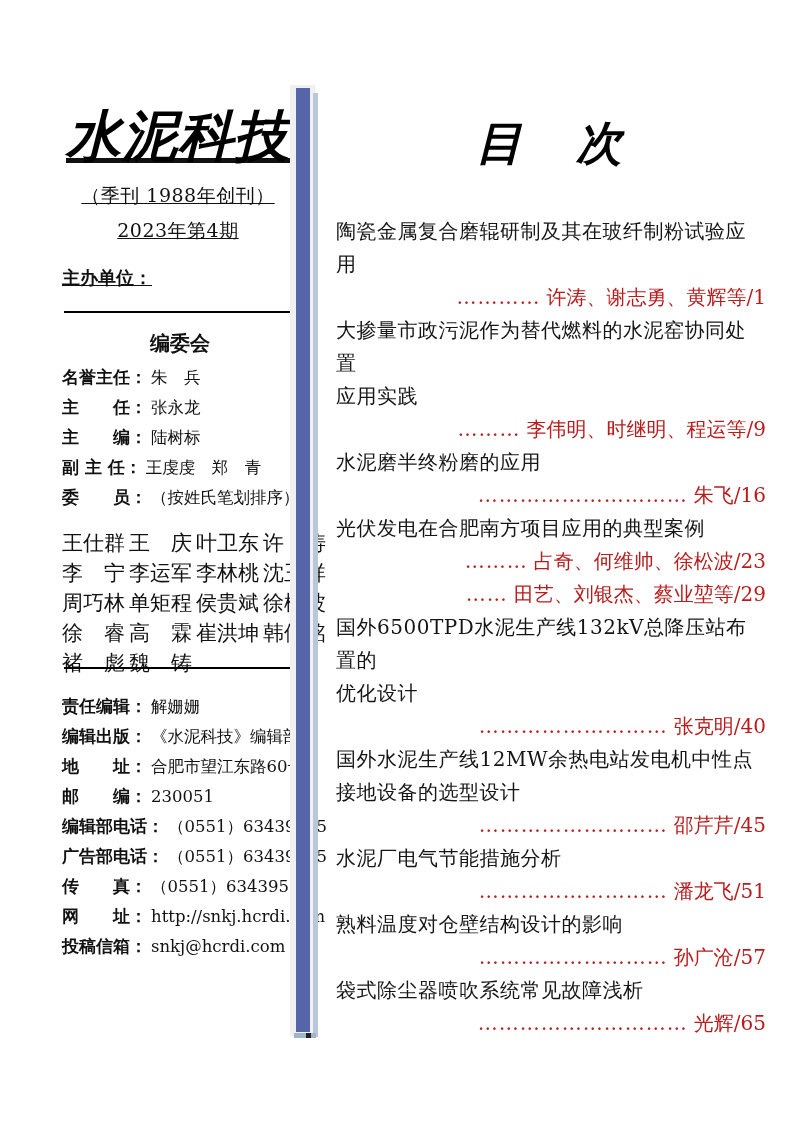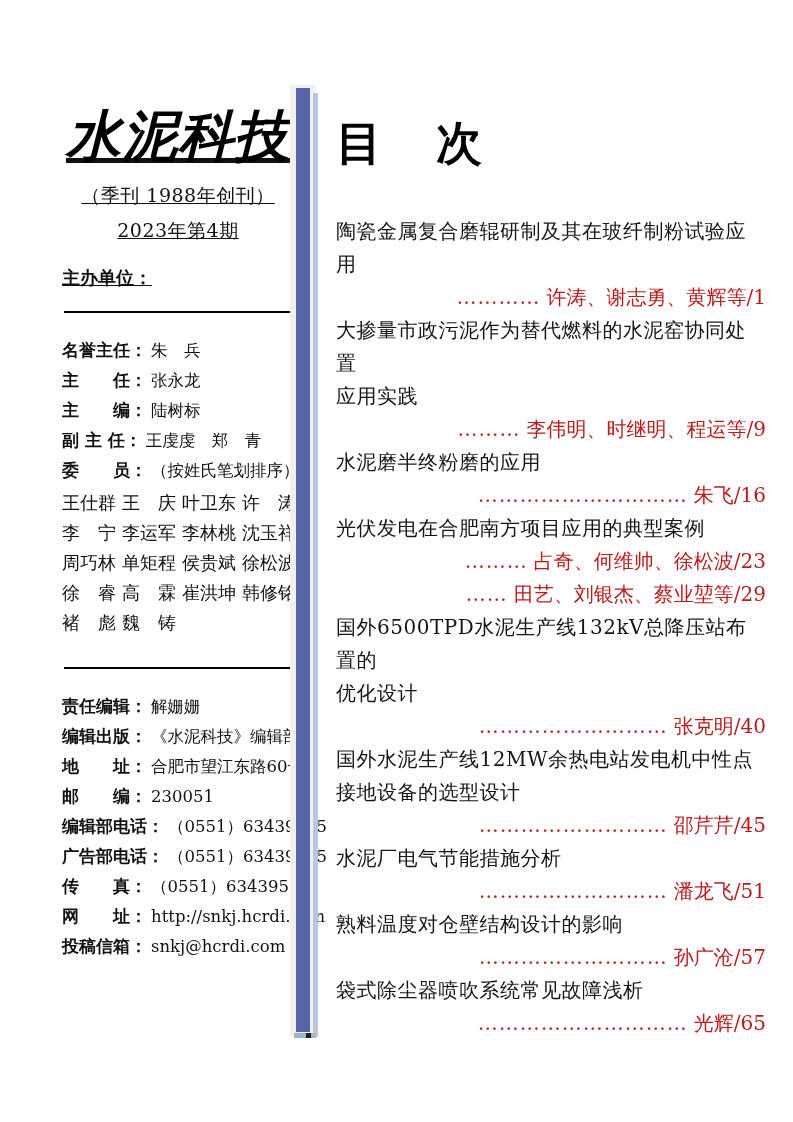--- a/index.html
+++ b/index.html
@@ -33,39 +33,39 @@
     margin:0 0 5px 0;font-size:20px;font-weight:bold;text-align:center;
     font-family:"DejaVu Sans","Liberation Sans",sans-serif;
   }
   .info-row{margin-top:11px;line-height:19px;white-space:nowrap;}
   .lbl{
     font-family:"DejaVu Sans","Liberation Sans",sans-serif;
     font-weight:bold;font-size:17px;
   }
   .val{font-size:16.5px;margin-left:4px;}
   .members{
-    margin-top:13px;display:grid;grid-template-columns:repeat(4,1fr);
-    row-gap:11px;column-gap:4px;font-size:18px;line-height:19px;
+    margin-top:27px;display:grid;grid-template-columns:repeat(4,1fr);
+    row-gap:11px;column-gap:4px;font-size:21px;line-height:19px;
   }
   .member{white-space:nowrap;}
 
   .contact{position:absolute;left:62px;top:686px;width:246px;}
 
   
   .vbar-bg{position:absolute;left:290px;top:85px;width:25px;height:951px;background:#f0f0f3;}
   .vbar{position:absolute;left:296px;top:88px;width:14px;height:944px;background:#5565a8;}
   .vbar-shadow{position:absolute;left:313px;top:93px;width:5px;height:944px;background:#b8c7da;}
   .vbar-foot{position:absolute;left:294px;top:1033px;width:22px;height:5px;background:#9fb6c6;}
   .vbar-foot-dot{position:absolute;left:306px;top:1033px;width:5px;height:5px;background:#222;}
 
   
   .toc{position:absolute;left:336px;top:116px;width:430px;}
   .toc-title{
-    margin:0;font-size:46px;line-height:1.2;font-weight:bold;text-align:left;
-    letter-spacing:4px;color:#000;
+    margin:0;font-size:46px;line-height:1.2;font-weight:bold;text-align:center;
+    letter-spacing:4px;color:#000;font-style:italic;
   }
   .toc-body{margin-top:44px;}
   .toc-line{font-size:20px;line-height:33px;letter-spacing:0.5px;color:#151515;}
   .toc-authors{font-size:20px;line-height:33px;text-align:right;color:#b91c1c;}
   .leader{letter-spacing:1px;}
   .authors{margin-left:6px;}
 </style>
 </head>
 <body>
 
@@ -74,20 +74,21 @@
   <section class="masthead">
     <h1 class="journal-title">水泥科技</h1>
     <div class="mast-sub1">（季刊 1988年创刊）</div>
     <div class="mast-sub2">2023年第4期</div>
     <div class="sponsor-label">主办单位：</div>
   </section>
 
   <div class="rule rule1"></div>
 
   <section class="board">
+    <h2 class="board-title">编委会</h2>
 
     <div class="info-row">
       <span class="lbl">名誉主任：</span><span class="val">朱　兵</span>
     </div>
     <div class="info-row">
       <span class="lbl">主　　任：</span><span class="val">张永龙</span>
     </div>
     <div class="info-row">
       <span class="lbl">主　　编：</span><span class="val">陆树标</span>
     </div>

